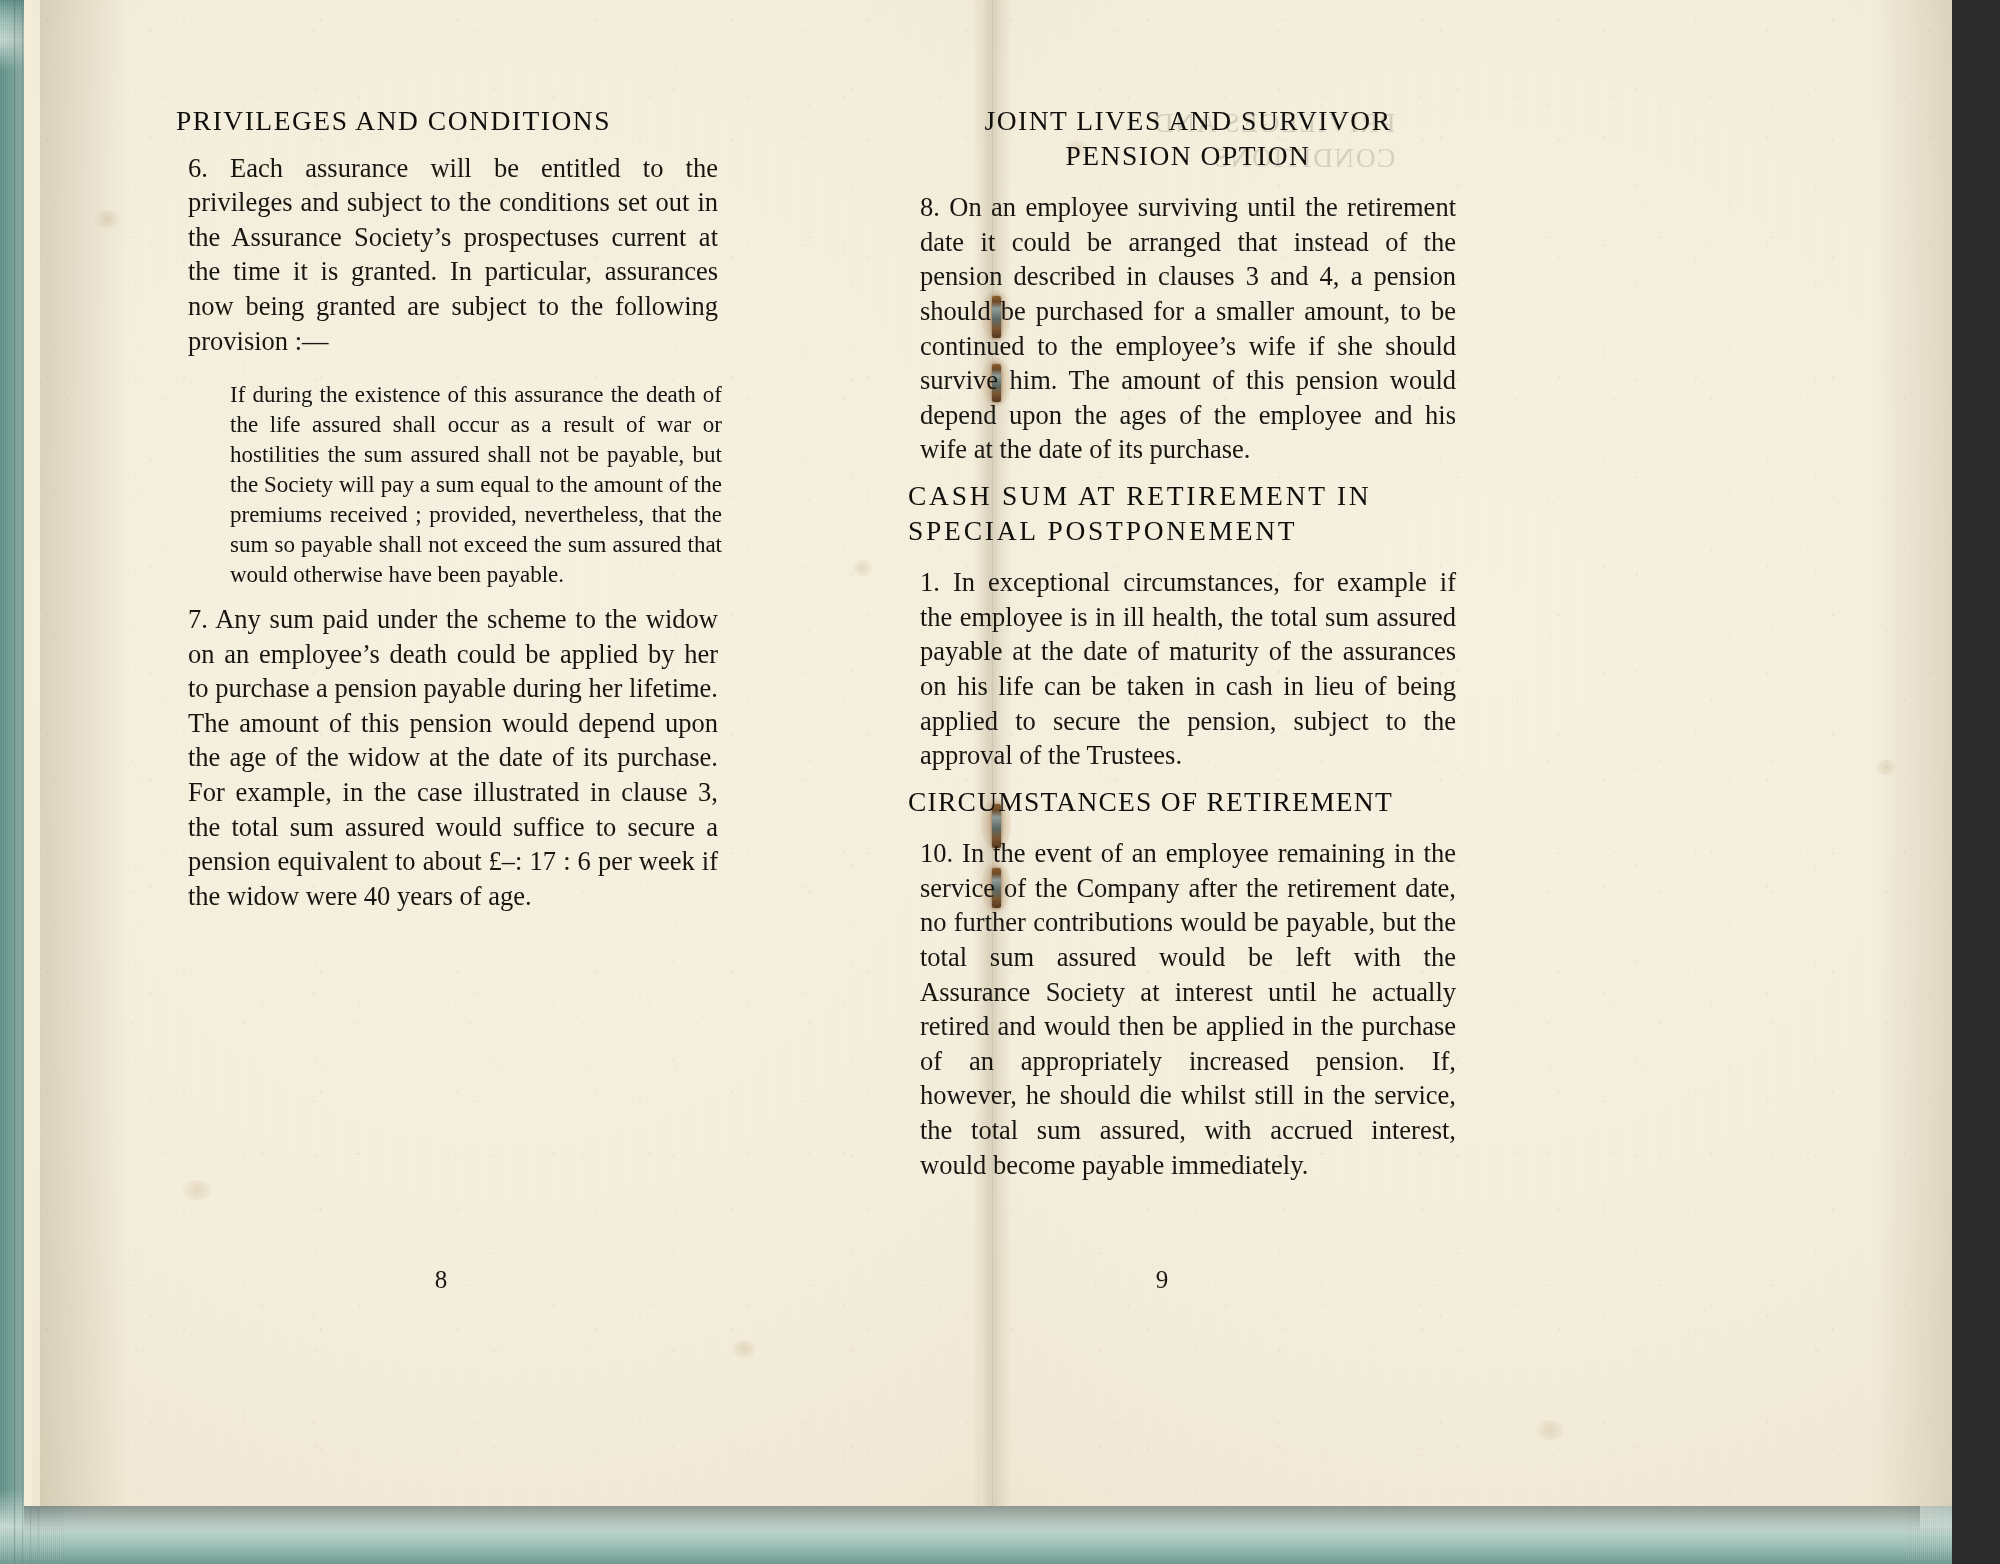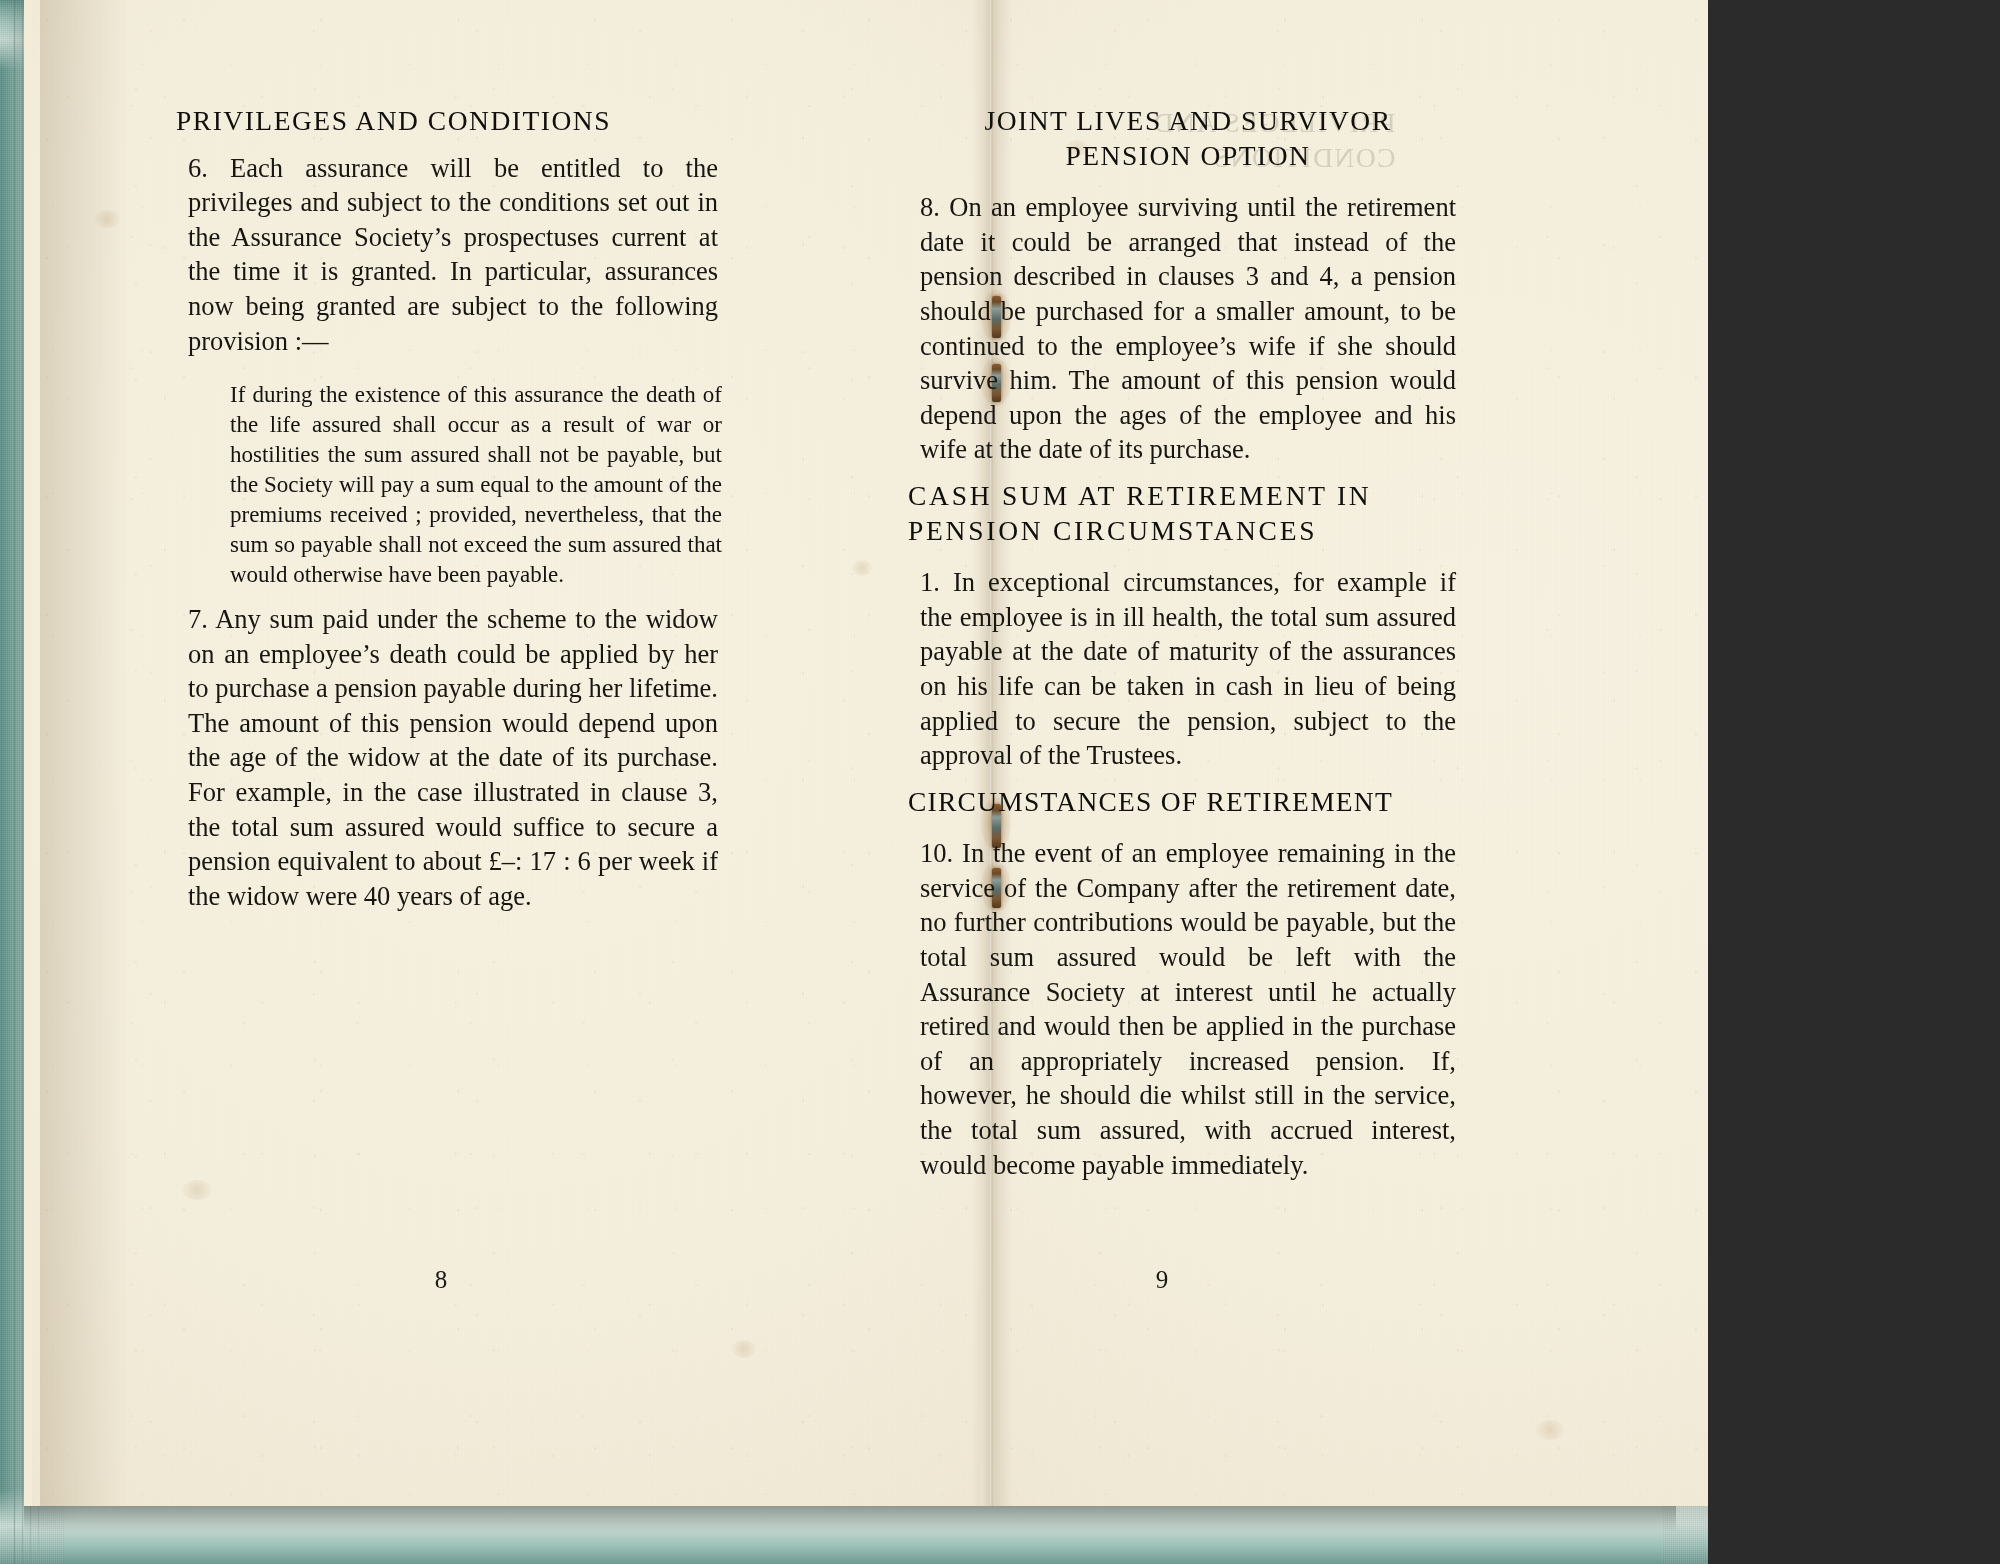--- a/index.html
+++ b/index.html
@@ -3,21 +3,21 @@
 <meta charset="utf-8">
 <style>
   html, body {
     margin: 0;
     padding: 0;
     background: #2b2b2b;
   }
 
   #scan {
     position: relative;
-    width: 1708px;
+    width: 1952px;
     height: 1564px;
     overflow: hidden;
     font-family: "Liberation Serif", "DejaVu Serif", serif;
     background: #6f9c94;
   }
 
   
   .cover-outer {
     position: absolute;
     inset: 0;
@@ -310,21 +310,21 @@
 CONDITIONS</div>
 
     <div class="textblock" id="col-right">
 
       <h2 class="sec" style="white-space:pre-line;text-align:center;">JOINT LIVES AND SURVIVOR
 PENSION OPTION</h2>
 
       <p class="body gap-sm">8.    On an employee surviving until the retirement date it could be arranged that instead of the pension described in clauses 3 and 4, a pension should be purchased for a smaller amount, to be continued to the employee’s wife if she should survive him.  The amount of this pension would depend upon the ages of the employee and his wife at the date of its purchase.</p>
 
       <h2 class="sec spaced-wide heading-gap" style="white-space:pre-line;">CASH SUM AT RETIREMENT IN
-PENSION  CIRCUMSTANCES</h2>
+SPECIAL  POSTPONEMENT</h2>
 
       <p class="body gap-sm">1.    In exceptional circumstances, for example if the employee is in ill health, the total sum assured payable at the date of maturity of the assurances on his life can be taken in cash in lieu of being applied to secure the pension, subject to the approval of the Trustees.</p>
 
       <h2 class="sec tight heading-gap">CIRCUMSTANCES OF RETIREMENT</h2>
 
       <p class="body gap-sm">10.    In the event of an employee remaining in the service of the Company after the retirement date, no further contributions would be payable, but the total sum assured would be left with the Assurance Society at interest until he actually retired and would then be applied in the purchase of an appropriately increased pension.   If, however, he should die whilst still in the service, the total sum assured, with accrued interest, would become payable immediately.</p>
     </div>
 
     <div class="folio" id="folio-right">9</div>
 

